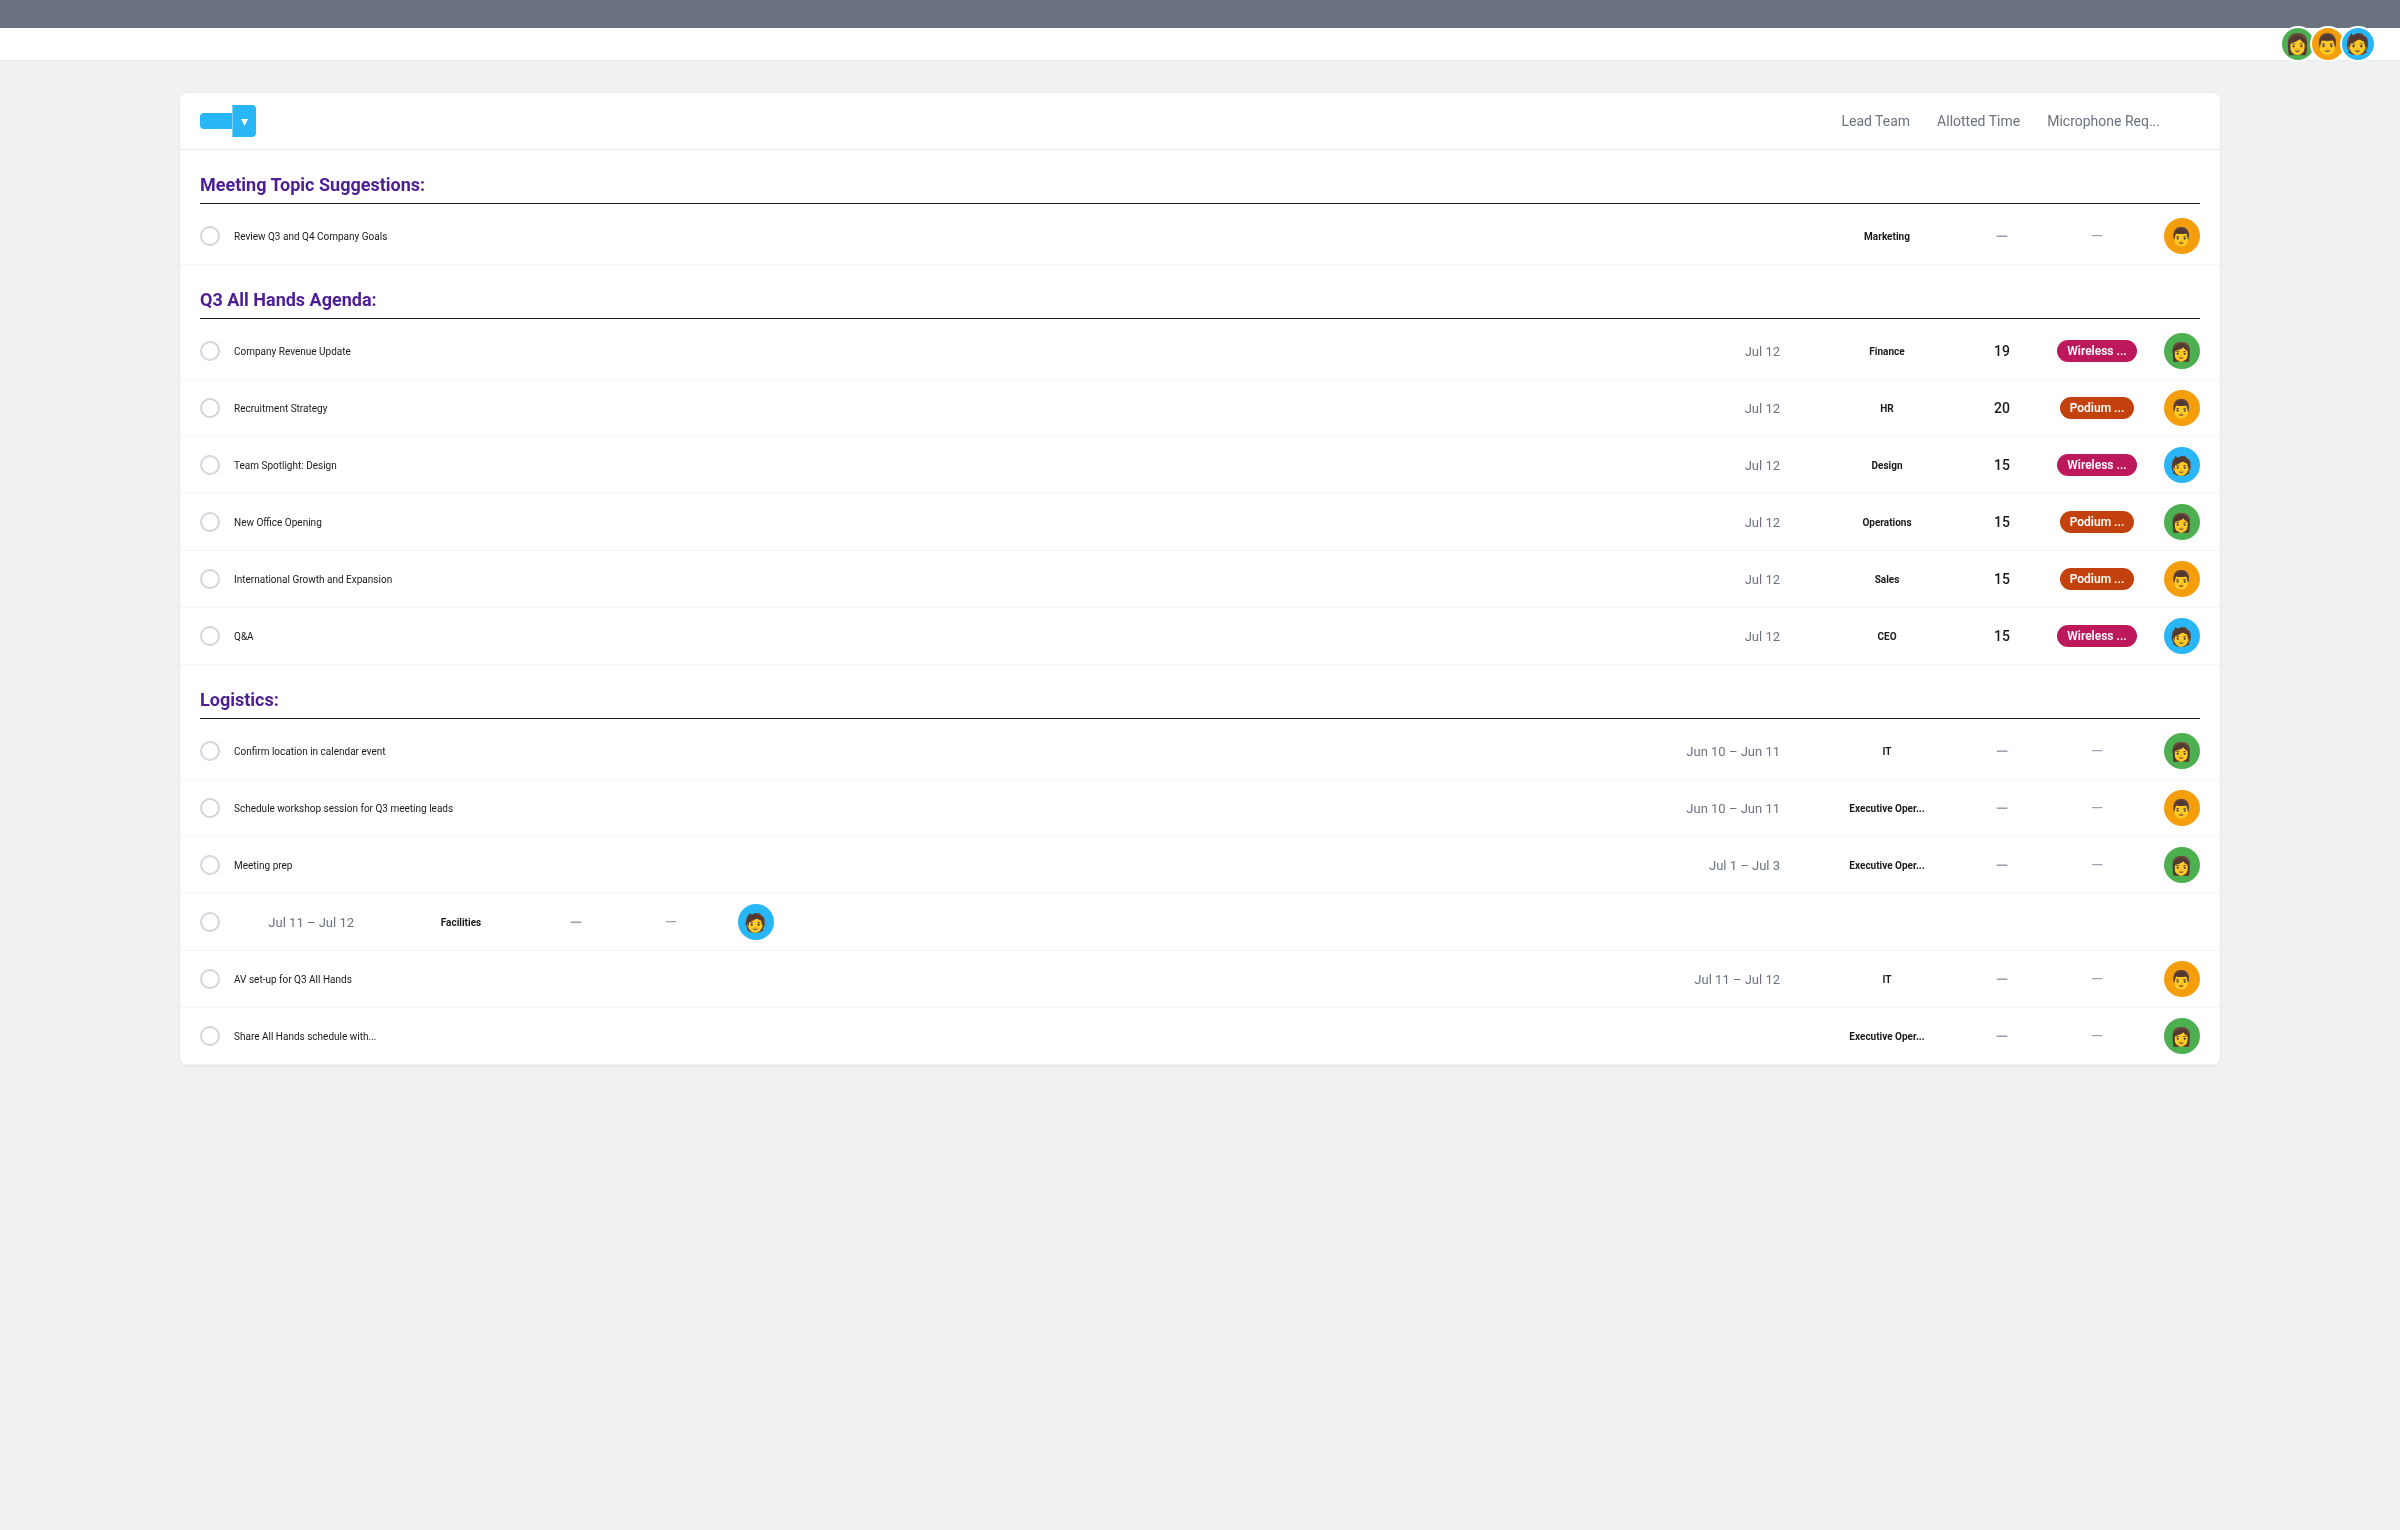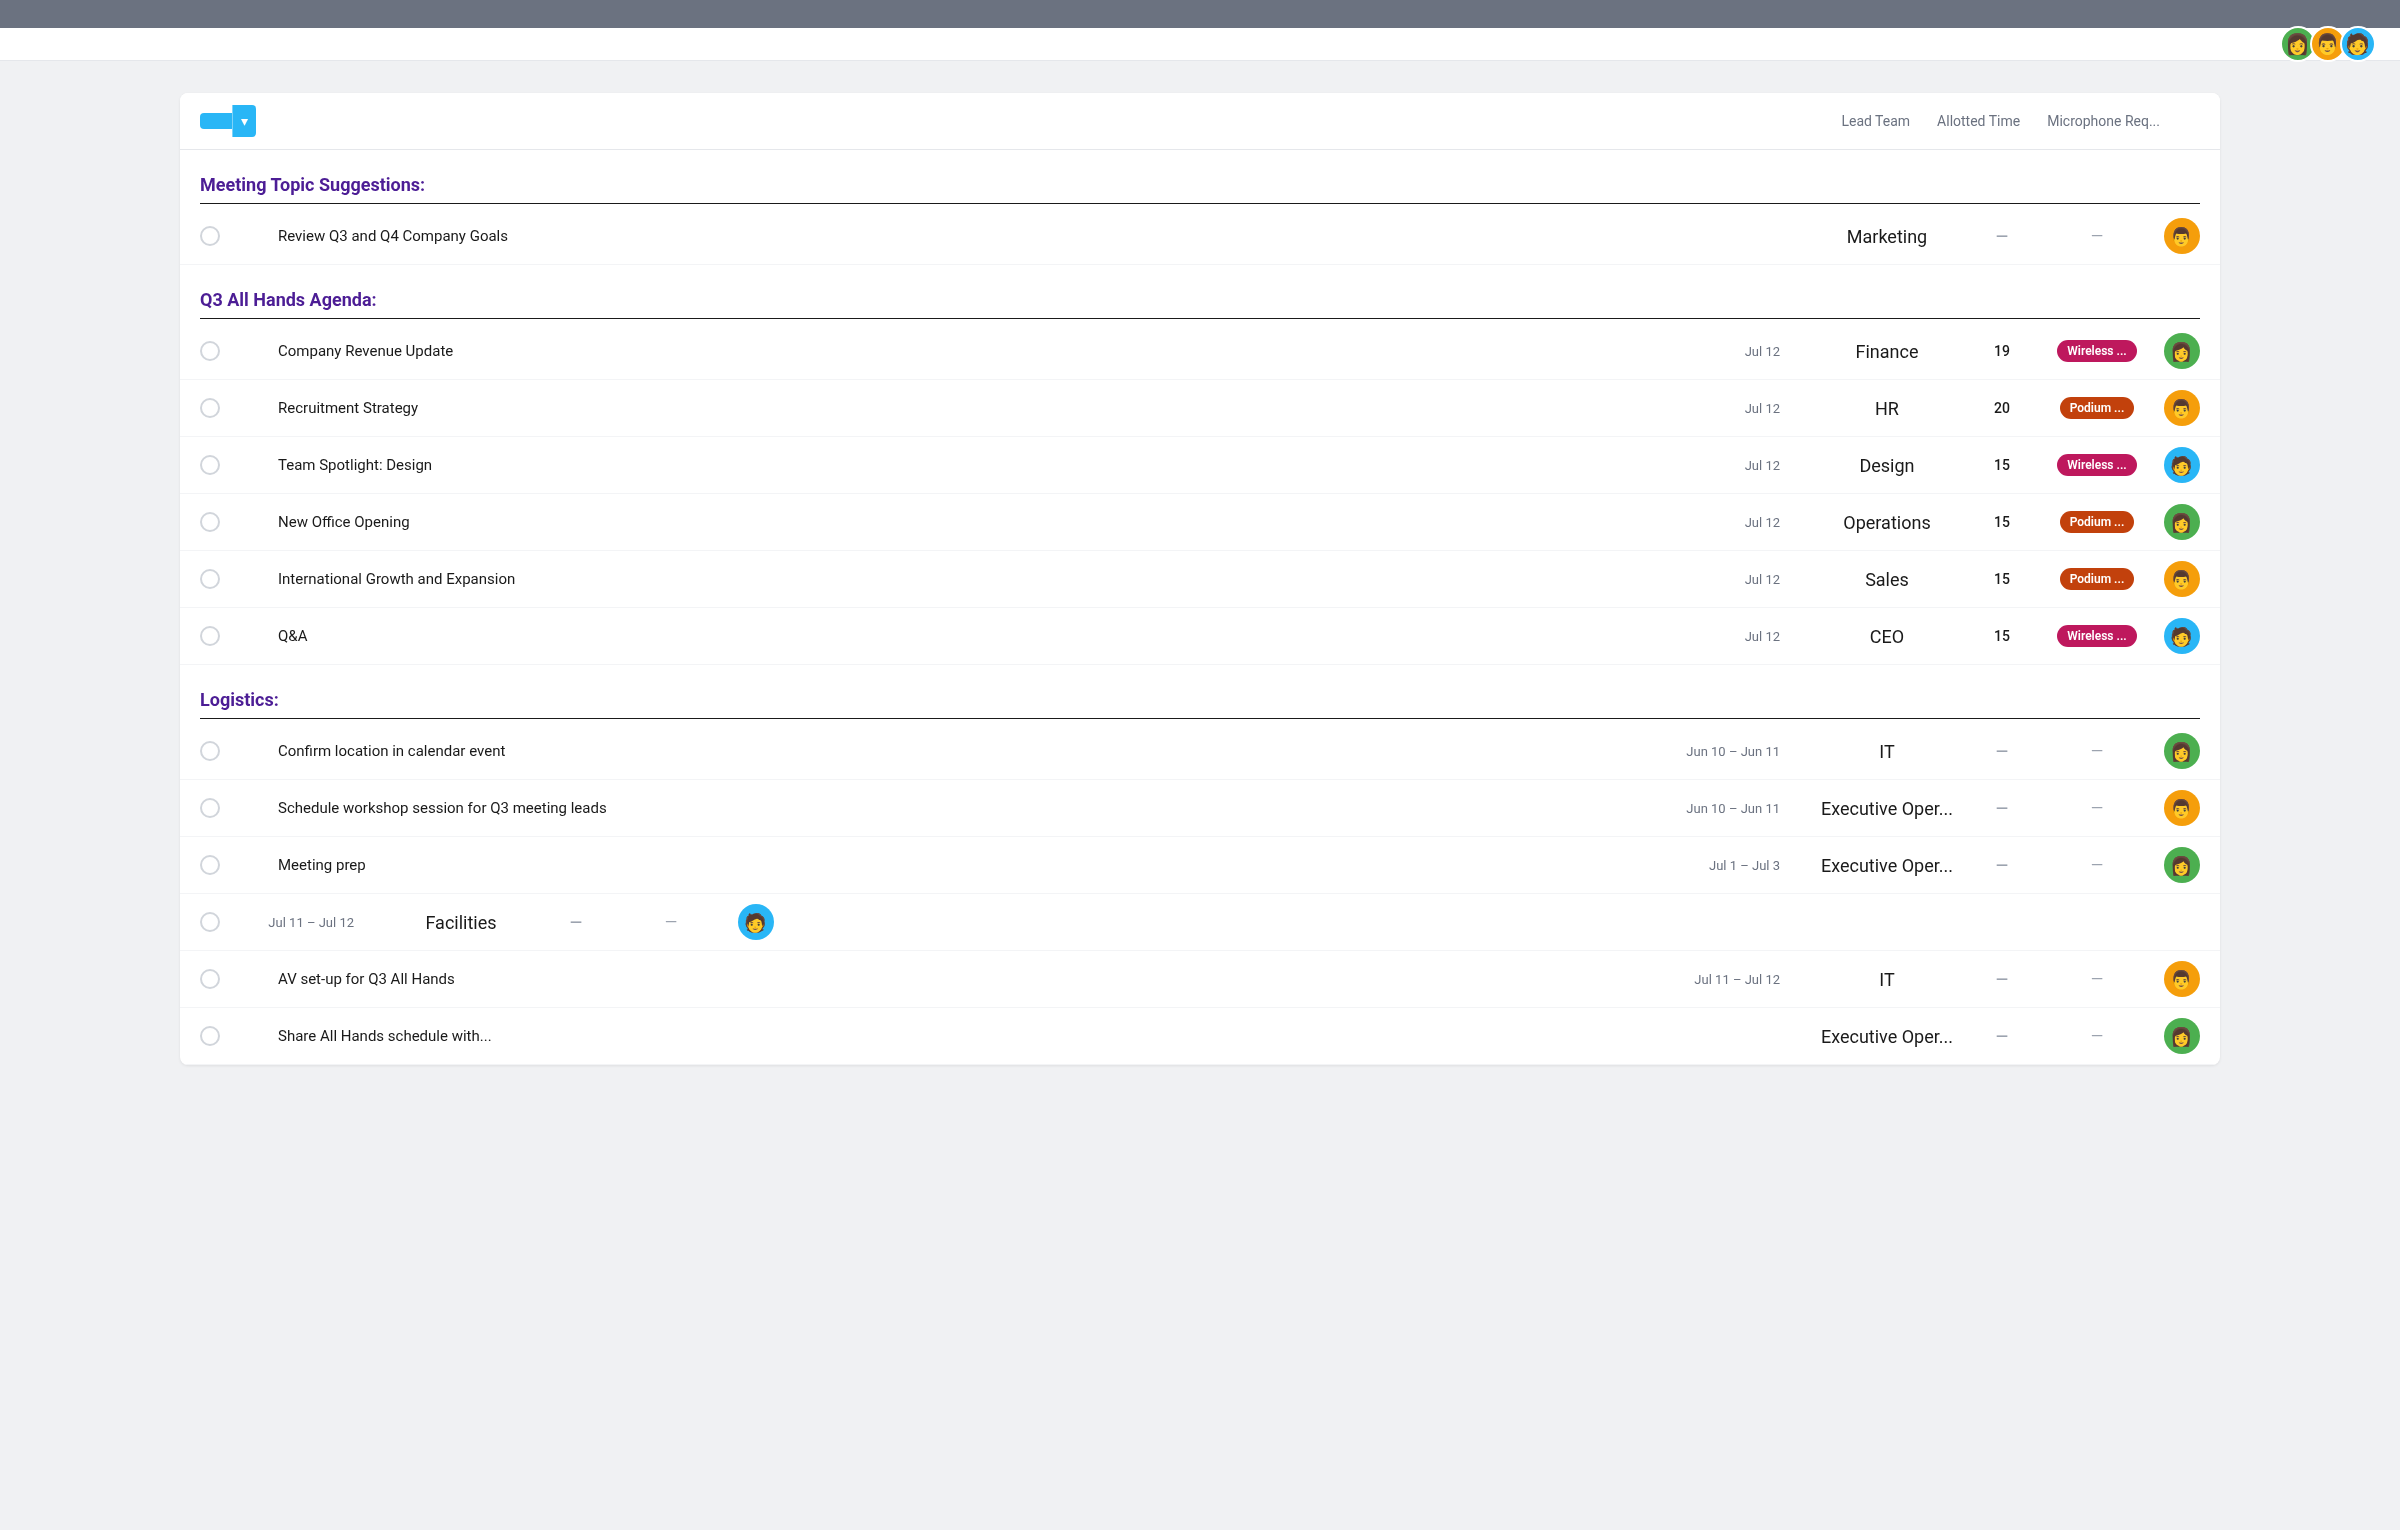--- a/index.html
+++ b/index.html
@@ -139,38 +139,37 @@
       height: 20px;
       border-radius: 50%;
       border: 2px solid #d1d5db;
       background: white;
       flex-shrink: 0;
       margin-right: 14px;
       cursor: pointer;
     }
     .task-name {
       flex: 1;
-      font-size: 15px;
+      font-size: 10px;
       color: #1a1a1a;
       font-weight: 400;
-      margin-left: 44px;
     }
     .task-date {
       width: 120px;
       font-size: 13px;
       color: #6b7280;
       text-align: right;
       margin-right: 32px;
     }
     .task-lead {
       width: 150px;
-      font-size: 18px;
+      font-size: 10px;
       color: #1a1a1a;
       text-align: center;
-      font-weight: 400;
+      font-weight: 700;
     }
     .task-time {
       width: 80px;
       font-size: 14px;
       color: #1a1a1a;
       text-align: center;
       font-weight: 500;
     }
     .task-mic {
       width: 110px;

